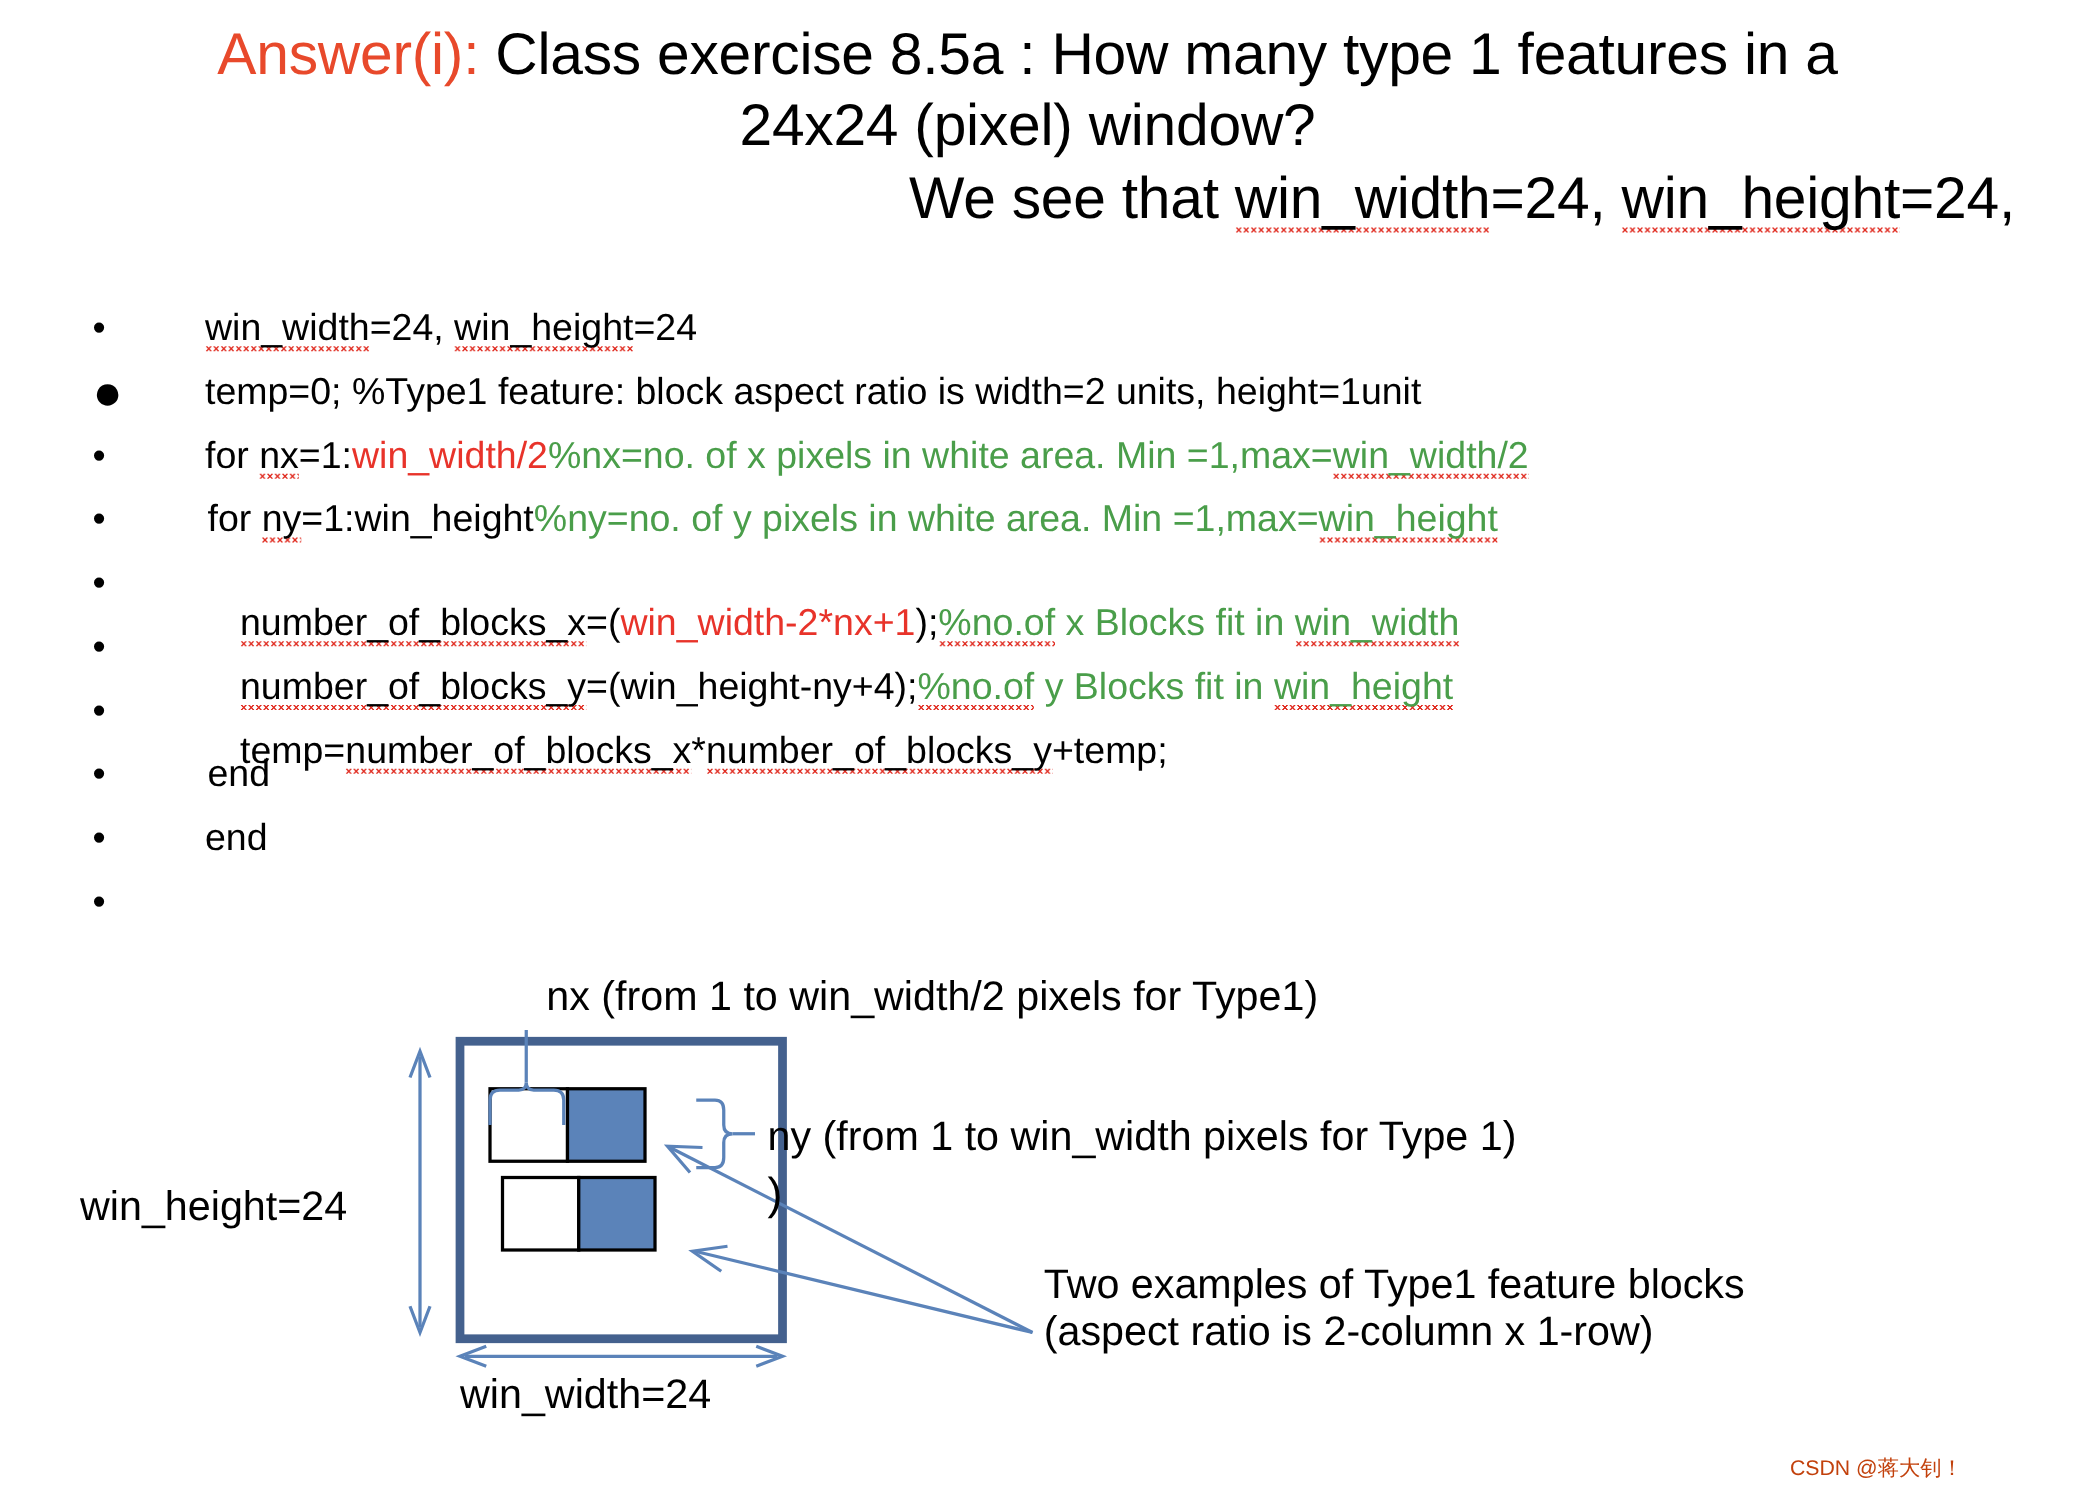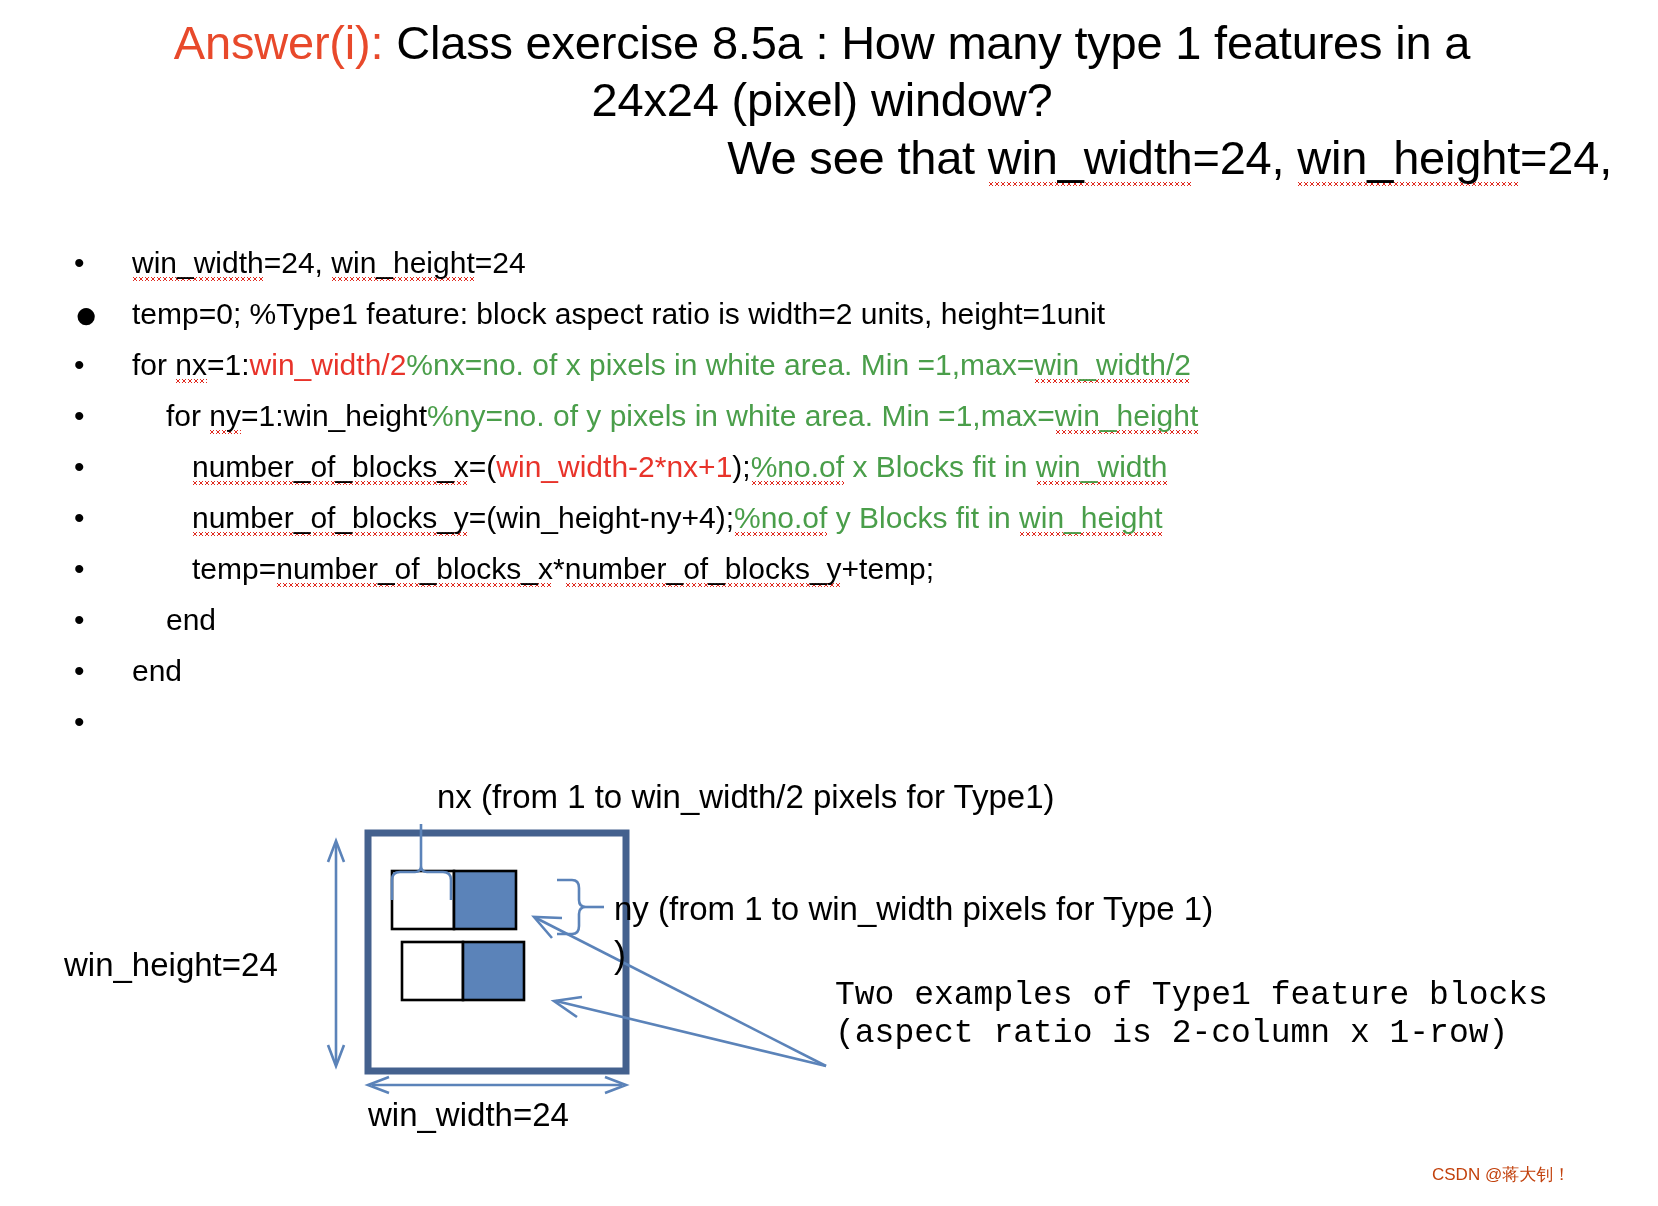--- a/index.html
+++ b/index.html
@@ -59,38 +59,38 @@
     text-align: left;
     padding-left: 14px;
     box-sizing: border-box;
     font-size: 30px;
     line-height: 1.0;
   }
   .bullet-mark.big { font-size: 40px; line-height: 0.78; }
   .bullet-text { line-height: 1.0; }
   .code-red { color: #E8332A; }
   .cmt-green { color: #4A9E4A; }
-  .ind1 { padding-left: 0px; }
+  .ind1 { padding-left: 0px; margin-left: 32px; }
   .ind2 { padding-left: 34px; }
-  .ind3 { padding-left: 60px; }
+  .ind3 { padding-left: 60px; margin-top: 32px; }
 
   
   #diagram { position: absolute; left: 0; top: 0; width: 1658px; height: 1206px; pointer-events: none; }
   .dg-text {
     position: absolute;
     font-size: 33px;
     white-space: nowrap;
     line-height: 1.16;
   }
   #nx-label    { left: 437px; top: 778px; }
   #ny-label    { left: 614px; top: 890px; }
   #stray-paren { left: 614px; top: 934px; font-size: 36px; }
   #winheight-label { left: 64px; top: 946px; }
   #winwidth-label  { left: 368px; top: 1096px; }
-  #examples-caption { left: 835px; top: 977px; font-family: Liberation Mono, monospace; }
+  #examples-caption { left: 835px; top: 1008px; }
 
   #watermark {
     position: absolute;
     left: 1432px;
     top: 1163px;
     font-size: 17px;
     color: #c2410c;
     white-space: nowrap;
   }
 </style>

